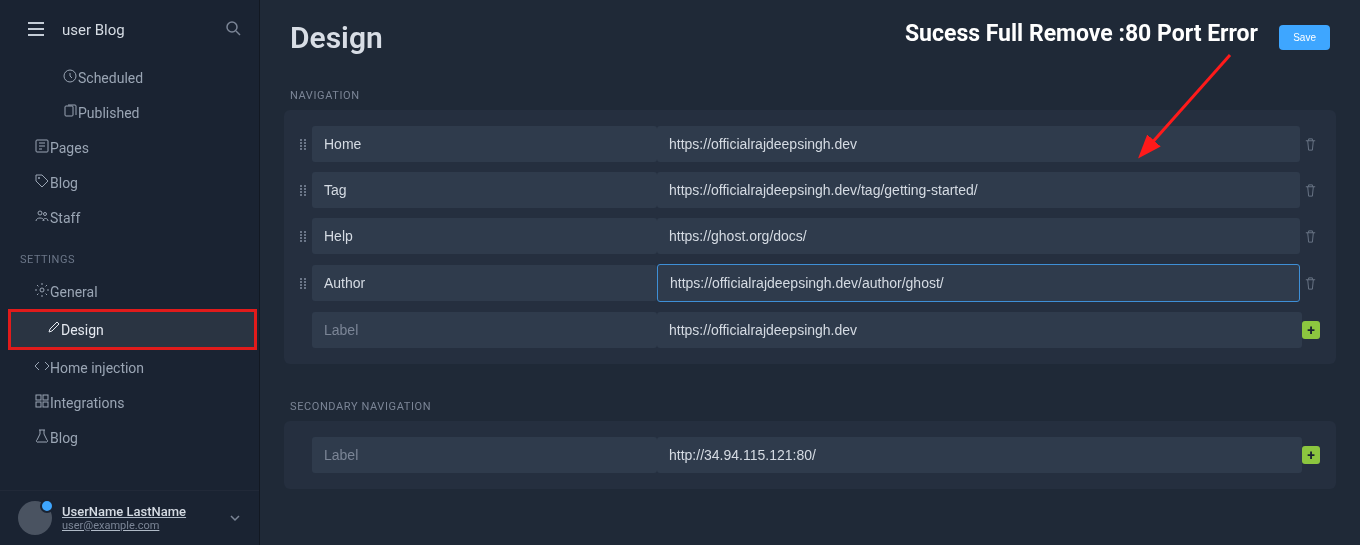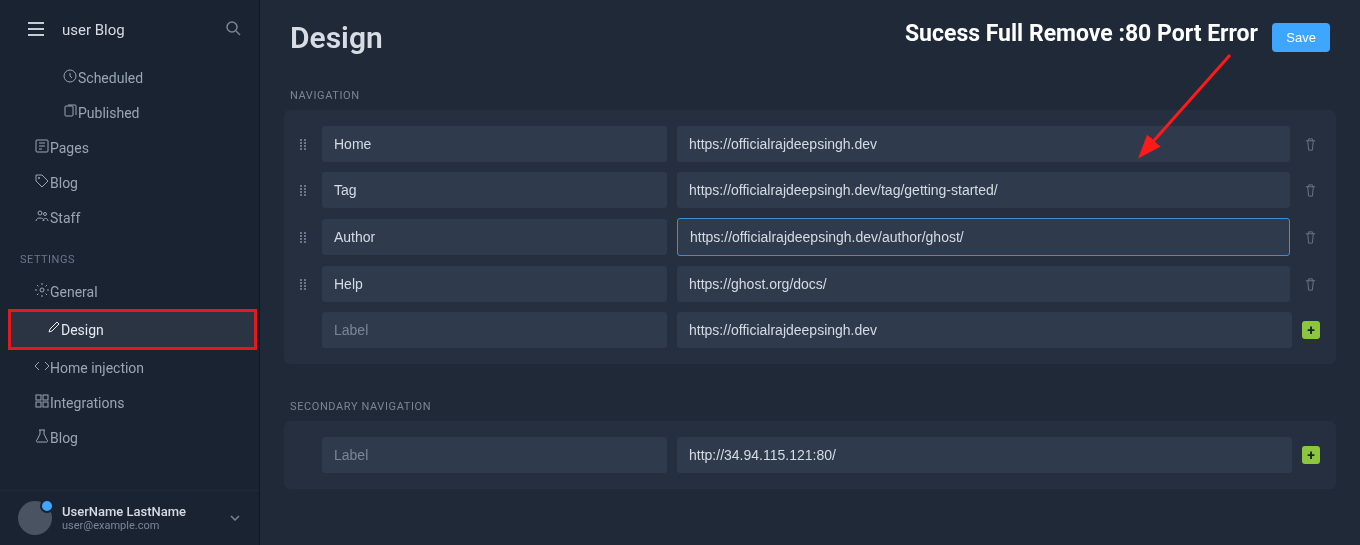--- a/index.html
+++ b/index.html
@@ -49,20 +49,21 @@
     color: #6b7688; padding: 18px 20px 8px 20px;
   }
   .design-highlight {
     border: 3px solid #e11b1b;
     margin: 0 2px 0 8px;
   }
   .user-footer {
     display: flex; align-items: center;
     padding: 10px 18px; gap: 10px;
     border-top: 1px solid rgba(255,255,255,0.03);
+    text-decoration: underline;
   }
   .avatar {
     width: 34px; height: 34px; border-radius: 50%;
     background: #4a5361; position: relative;
   }
   .avatar::after {
     content: ''; position: absolute; top: -2px; right: -2px;
     width: 10px; height: 10px; border-radius: 50%;
     background: #3ea6ff; border: 2px solid #1a2332;
   }
@@ -87,35 +88,35 @@
   }
   .page-title { font-size: 30px; font-weight: 600; color: #d8dde5; }
   .annot-text {
     position: absolute; top: 20px; right: 102px;
     font-size: 23px; font-weight: 700; color: #ffffff;
   }
   .save-btn {
     margin-left: auto;
     background: #3ea6ff; color: #fff;
     border: none; border-radius: 4px;
-    padding: 7px 14px; font-size: 13px; font-weight: 500;
+    padding: 7px 14px; font-size: 10px; font-weight: 500;
     cursor: pointer;
   }
   .group-label {
     font-size: 11px; letter-spacing: 0.6px;
     color: #7b8596; padding: 24px 30px 8px 30px;
   }
   .nav-block {
     background: #252f3f;
     margin: 0 24px 12px 24px;
     border-radius: 6px;
     padding: 16px;
   }
   .nav-row {
-    display: flex; align-items: center; gap: 10px;
+    display: flex; align-items: center; 
     margin-bottom: 10px;
   }
   .nav-row:last-child { margin-bottom: 0; }
   .drag-handle {
     width: 12px; color: #6b7688; cursor: grab;
     display: flex; flex-direction: column; gap: 1px;
   }
   .drag-handle span { display:flex; gap:2px; }
   .drag-handle i { width:2px; height:2px; background:#6b7688; display:block; }
   .nav-input {
@@ -338,56 +339,56 @@
           </span>
           <span>
             <i></i>
             <i></i>
           </span>
           <span>
             <i></i>
             <i></i>
           </span>
         </div>
+        <input class="nav-input label-input" value="Help" style="">
+        <input class="nav-input url-input" value="https://ghost.org/docs/" style="">
+        <span class="row-action">
+          <svg width="15" height="15" viewBox="0 0 16 16" fill="none">
+            <path d="M3 4h10M6 4V2h4v2M5 4l1 10h4l1-10" stroke="currentColor"></path>
+          </svg>
+        </span>
+      </div>
+      <div class="nav-row">
+        <div class="drag-handle">
+          <span>
+            <i></i>
+            <i></i>
+          </span>
+          <span>
+            <i></i>
+            <i></i>
+          </span>
+          <span>
+            <i></i>
+            <i></i>
+          </span>
+          <span>
+            <i></i>
+            <i></i>
+          </span>
+        </div>
         <input class="nav-input label-input" value="Author" style="">
         <input class="nav-input url-input focused" value="https://officialrajdeepsingh.dev/author/ghost/" style="">
         <span class="row-action">
           <svg width="15" height="15" viewBox="0 0 16 16" fill="none">
             <path d="M3 4h10M6 4V2h4v2M5 4l1 10h4l1-10" stroke="currentColor"></path>
           </svg>
         </span>
       </div>
       <div class="nav-row">
-        <div class="drag-handle">
-          <span>
-            <i></i>
-            <i></i>
-          </span>
-          <span>
-            <i></i>
-            <i></i>
-          </span>
-          <span>
-            <i></i>
-            <i></i>
-          </span>
-          <span>
-            <i></i>
-            <i></i>
-          </span>
-        </div>
-        <input class="nav-input label-input" value="Help" style="">
-        <input class="nav-input url-input" value="https://ghost.org/docs/" style="">
-        <span class="row-action">
-          <svg width="15" height="15" viewBox="0 0 16 16" fill="none">
-            <path d="M3 4h10M6 4V2h4v2M5 4l1 10h4l1-10" stroke="currentColor"></path>
-          </svg>
-        </span>
-      </div>
-      <div class="nav-row">
         <div style="width:12px"></div>
         <input class="nav-input label-input" placeholder="Label" style="">
         <input class="nav-input url-input" value="https://officialrajdeepsingh.dev" style="">
         <div class="add-btn">+</div>
       </div>
     </div>
 
   <div class="group-label">SECONDARY NAVIGATION</div>
   <div class="nav-block" id="sec-nav-rows">
       <div class="nav-row">

